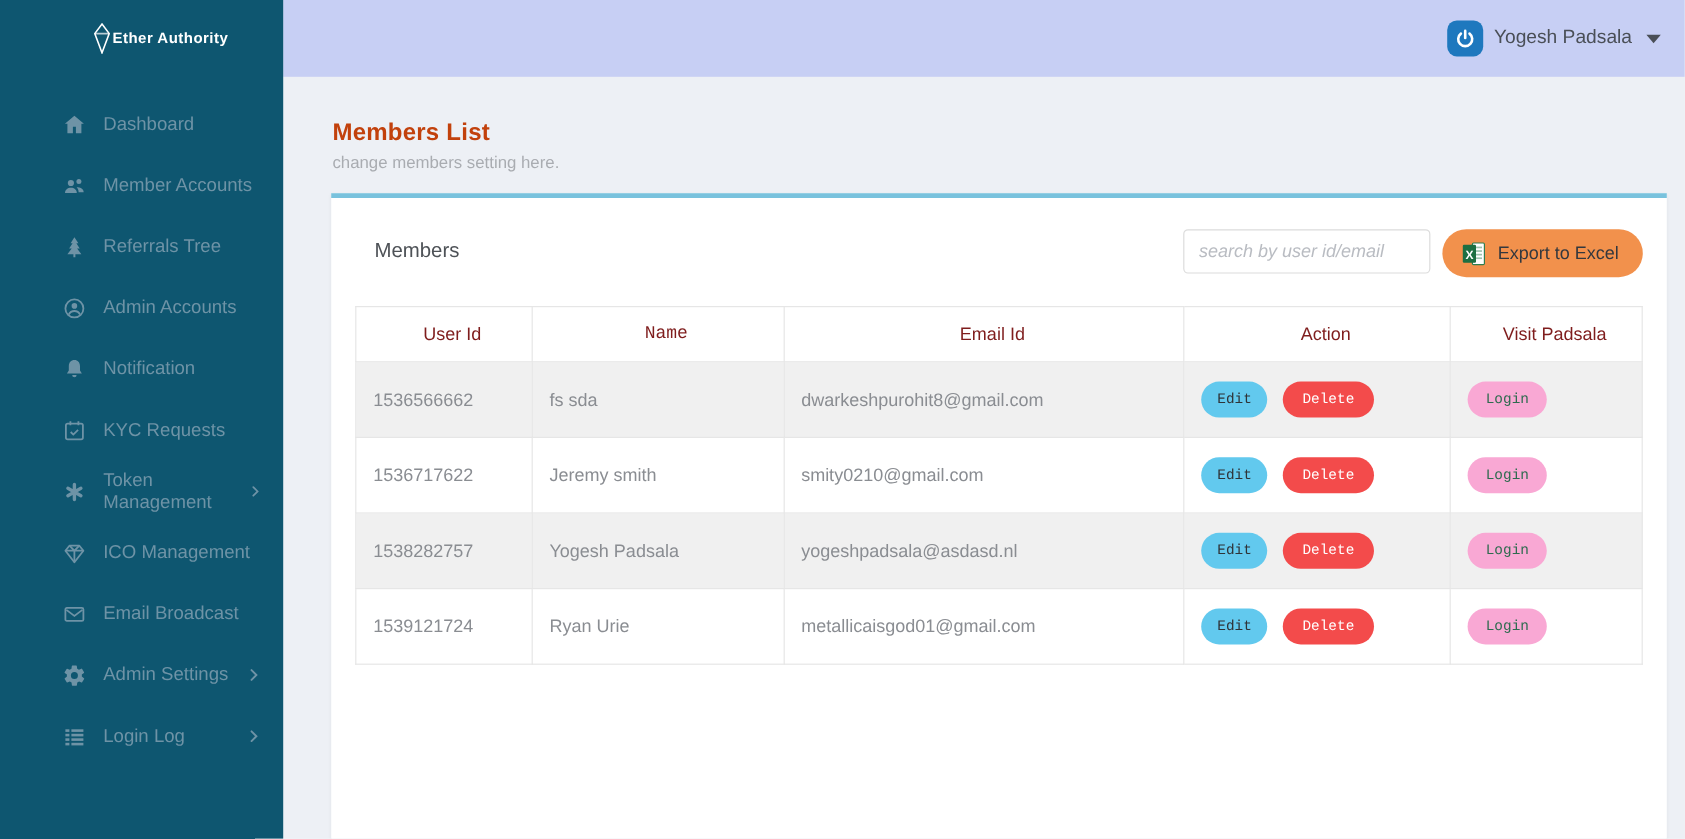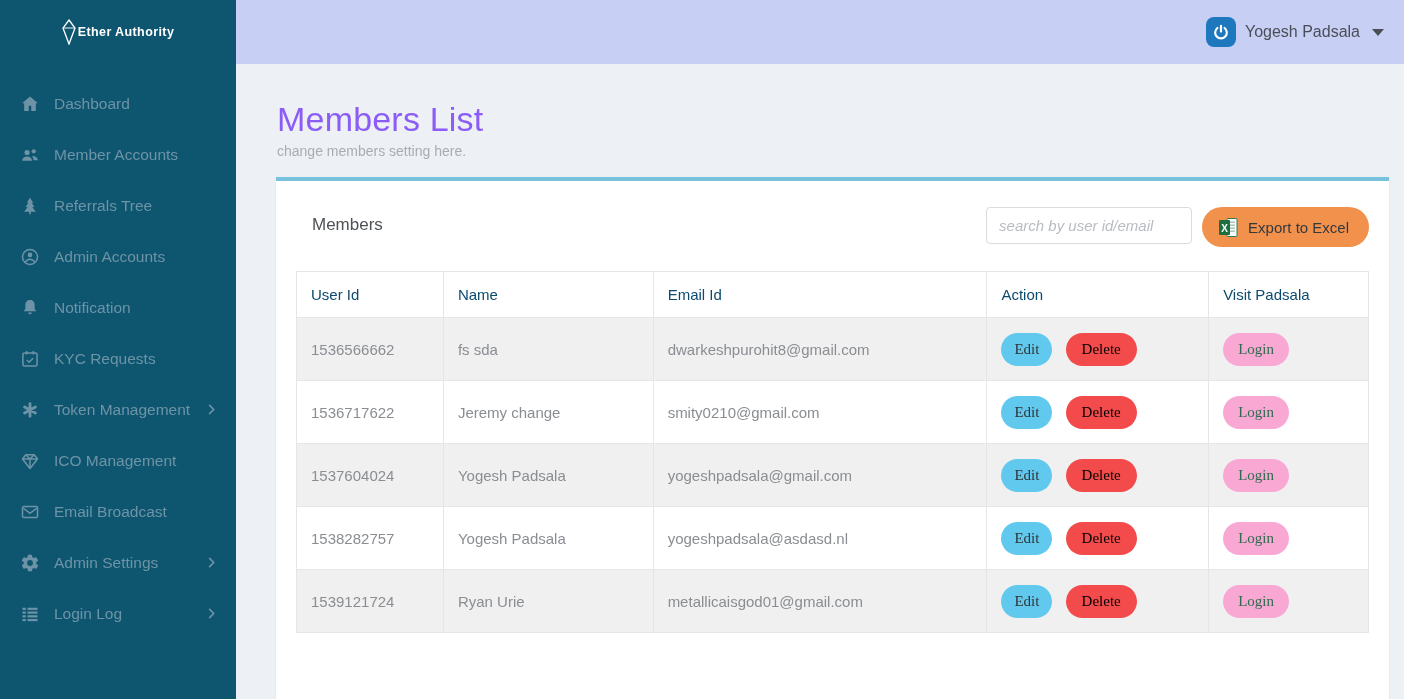--- a/index.html
+++ b/index.html
@@ -2,21 +2,21 @@
 <html><head>
 <meta charset="utf-8">
 <style>
   * { box-sizing: border-box; margin: 0; padding: 0; }
   html, body { width: 1404px; height: 699px; overflow: hidden; }
   body { font-family: "Liberation Sans", sans-serif; background: #EDF0F5; position: relative; }
 
   
   .sidebar {
     position: absolute; left: 0; top: 0; width: 236px; height: 699px;
-    background: #0E5670; z-index: 3;
+    background: #0E5670; z-index: 3; padding-left: 32px;
   }
   .logo-wrap {
     height: 64px; display: flex; align-items: center; justify-content: center;
     color: #FFFFFF; gap: 2px;
   }
   .logo-diamond { width: 14px; height: 26px; }
   .logo-text { font-size: 12.5px; font-weight: bold; letter-spacing: .4px; color: #FFFFFF; }
   .nav { margin-top: 14px; }
   .nav-item {
     height: 51px; display: flex; align-items: center;
@@ -36,21 +36,21 @@
   .avatar {
     width: 30px; height: 30px; border-radius: 8px; background: #1E78BE;
     display: flex; align-items: center; justify-content: center; margin-right: 9px;
   }
   .avatar svg { width: 20px; height: 20px; }
   .user-name { font-size: 16px; color: #4A4F57; margin-right: 12px; }
   .caret { width: 0; height: 0; border-left: 6px solid transparent; border-right: 6px solid transparent; border-top: 7px solid #4A4F57; margin-right: 6px; cursor: pointer; }
 
   
   .content { position: absolute; left: 236px; top: 64px; right: 0; bottom: 0; background: #EDF0F5; overflow: hidden; }
-  .page-title { margin: 36px 0 0 41px; font-size: 34px; font-weight: 400; color: #8b5cf6; letter-spacing: .2px; }
+  .page-title { margin: 36px 0 0 41px; font-size: 20px; font-weight: 700; color: #c2410c; letter-spacing: .2px; }
   .page-subtitle { margin: 4px 0 0 41px; font-size: 14px; color: #A9ACB1; }
 
   .card {
     margin: 18px 0 0 40px; width: 1113px; height: 600px;
     background: #FFFFFF; border-top: 4px solid #79C2DD;
     box-shadow: 0 1px 3px rgba(0,0,0,.06);
   }
   .card-head { display: flex; justify-content: space-between; padding: 26px 20px 24px 16px; gap: 39px; }
   .card-title { font-size: 17px; color: #4E5257; padding: 8px 0 0 20px; }
   .head-right { display: flex; align-items: flex-start; gap: 10px; }
@@ -63,31 +63,31 @@
   .export-btn {
     height: 40px; border: none; border-radius: 20px; background: #F2914C;
     display: flex; align-items: center; gap: 9px; padding: 0 20px 0 16px;
     font-size: 15px; color: #33383E; cursor: pointer; font-family: "Liberation Sans", sans-serif;
   }
   .excel-ic { width: 21px; height: 21px; }
 
   
   .members-table { border-collapse: collapse; margin: 0 20px; width: 1073px; font-size: 15px; }
   .members-table th, .members-table td { border: 1px solid #E6E6E6; text-align: left; padding-left: 14px; }
-  .members-table th { height: 46px; color: #0c4a6e; font-weight: 400; background: #FFFFFF; }
+  .members-table th { height: 46px; color: #7f1d1d; font-weight: 400; background: #FFFFFF; text-align: center; }
   .members-table td { height: 63px; color: #8A8D92; }
   .members-table tbody tr:nth-child(odd) { background: #F0F0F0; }
   .members-table tbody tr:nth-child(even) { background: #FFFFFF; }
 
-  .pill { border: none; border-radius: 18px; font-size: 15px; cursor: pointer; font-family: Liberation Serif, serif; }
+  .pill { border: none; border-radius: 18px; font-size: 12px; cursor: pointer; font-family: Liberation Mono, monospace; }
   .btn-edit   { background: #62C9EE; color: #2F3337; padding: 8px 13px; margin-right: 9px; }
-  .btn-delete { background: #F34B4B; color: #000000; padding: 8px 16px; }
+  .btn-delete { background: #F34B4B; color: #ffffff; padding: 8px 16px; }
   .btn-login  { background: #f9a8d4; color: #2E6B4F; padding: 8px 15px; }
 
-  .col-userid { width: 147px; } .col-name { width: 210px; } .col-email { width: 334px; }
+  .col-userid { width: 147px; } .col-name { width: 210px; font-family: Liberation Mono, monospace; } .col-email { width: 334px; }
   .col-action { width: 222px; } .col-visit { width: 160px; }
 </style>
 </head>
 <body>
 
 <aside class="sidebar">
   <div class="logo-wrap">
     <svg class="logo-diamond" viewBox="0 0 14 26" fill="none" stroke="#FFFFFF" stroke-width="1.3">
         <path d="M7 1 L13 9 L7 25 L1 9 Z"></path>
         <path d="M1 9 H13" opacity=".7"></path>
@@ -284,34 +284,22 @@
           <td>
             <button class="pill btn-edit">Edit</button>
             <button class="pill btn-delete">Delete</button>
           </td>
           <td>
             <button class="pill btn-login">Login</button>
           </td>
         </tr>
         <tr>
           <td>1536717622</td>
-          <td>Jeremy change</td>
+          <td>Jeremy smith</td>
           <td>smity0210@gmail.com</td>
-          <td>
-            <button class="pill btn-edit">Edit</button>
-            <button class="pill btn-delete">Delete</button>
-          </td>
-          <td>
-            <button class="pill btn-login">Login</button>
-          </td>
-        </tr>
-        <tr>
-          <td>1537604024</td>
-          <td>Yogesh Padsala</td>
-          <td>yogeshpadsala@gmail.com</td>
           <td>
             <button class="pill btn-edit">Edit</button>
             <button class="pill btn-delete">Delete</button>
           </td>
           <td>
             <button class="pill btn-login">Login</button>
           </td>
         </tr>
         <tr>
           <td>1538282757</td>

